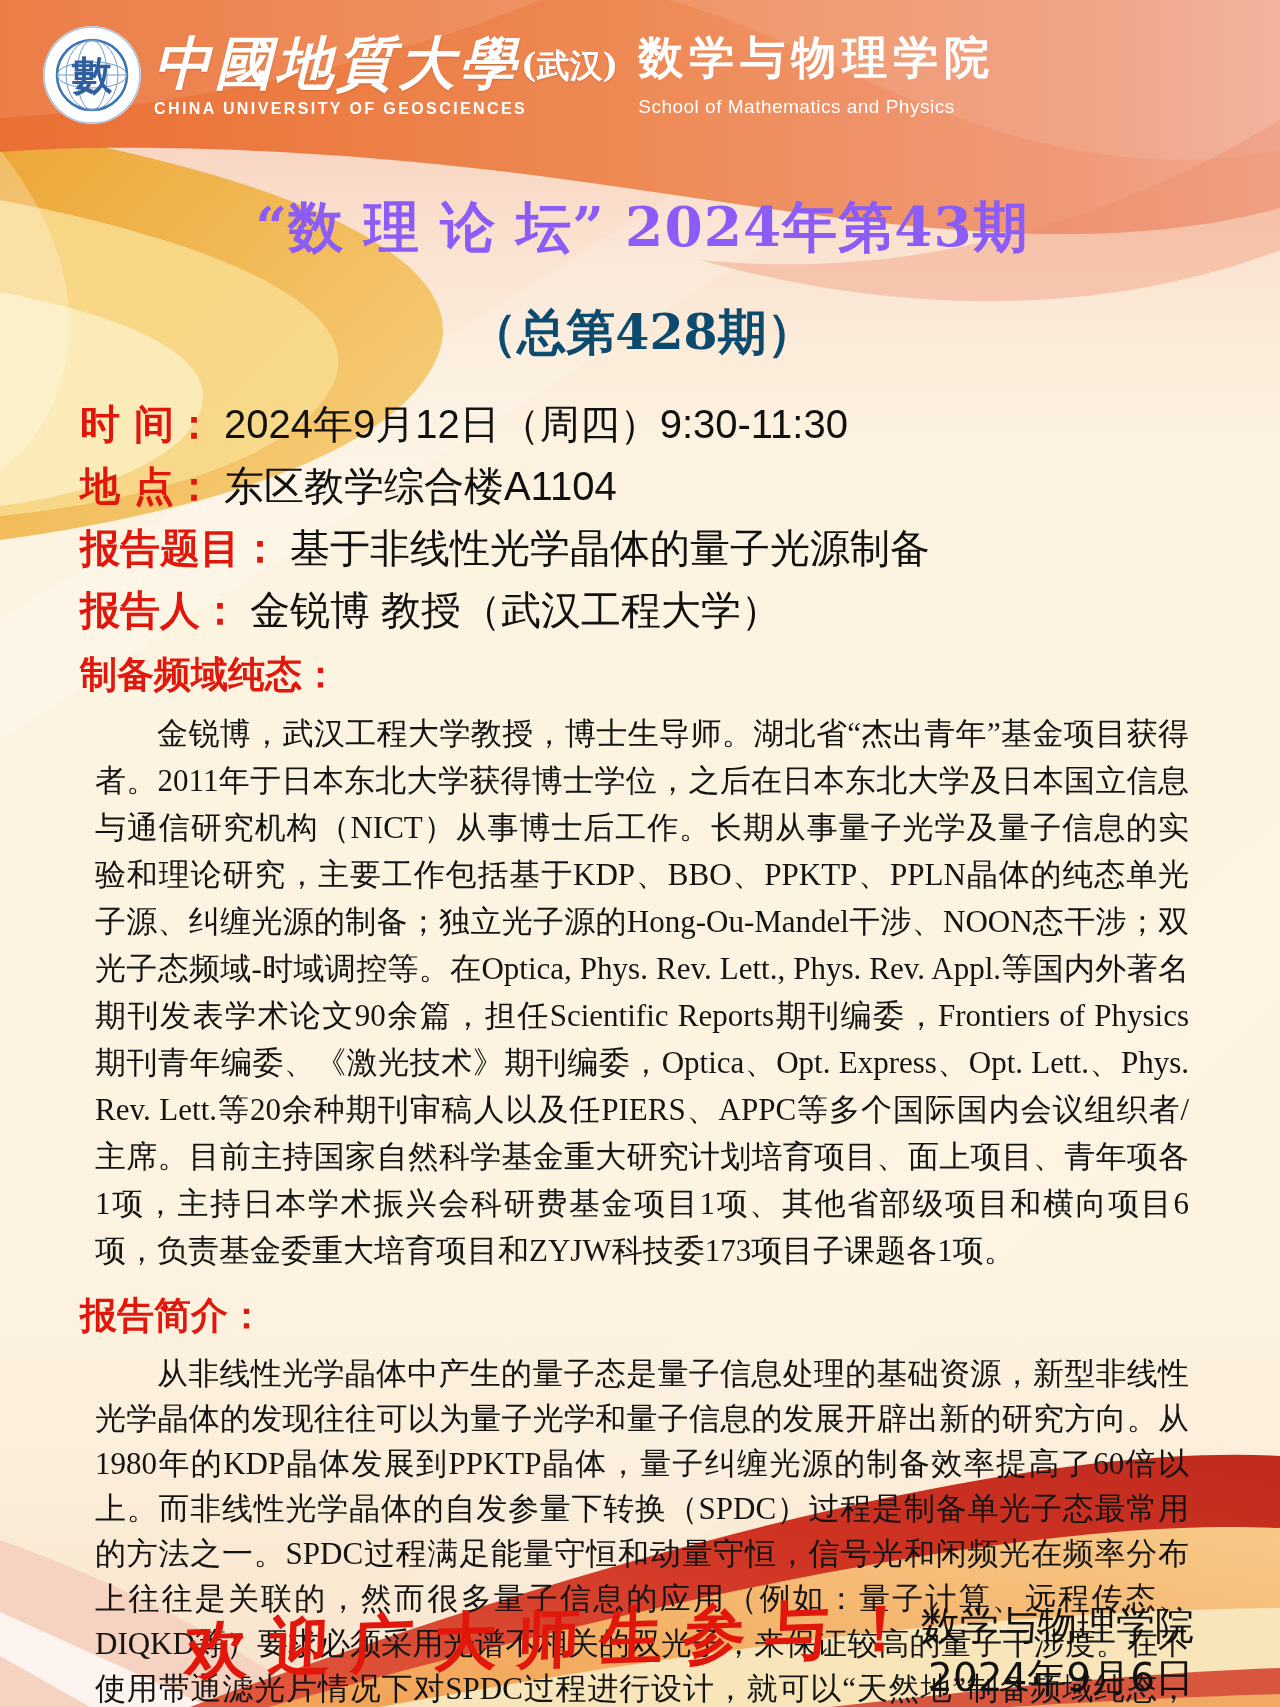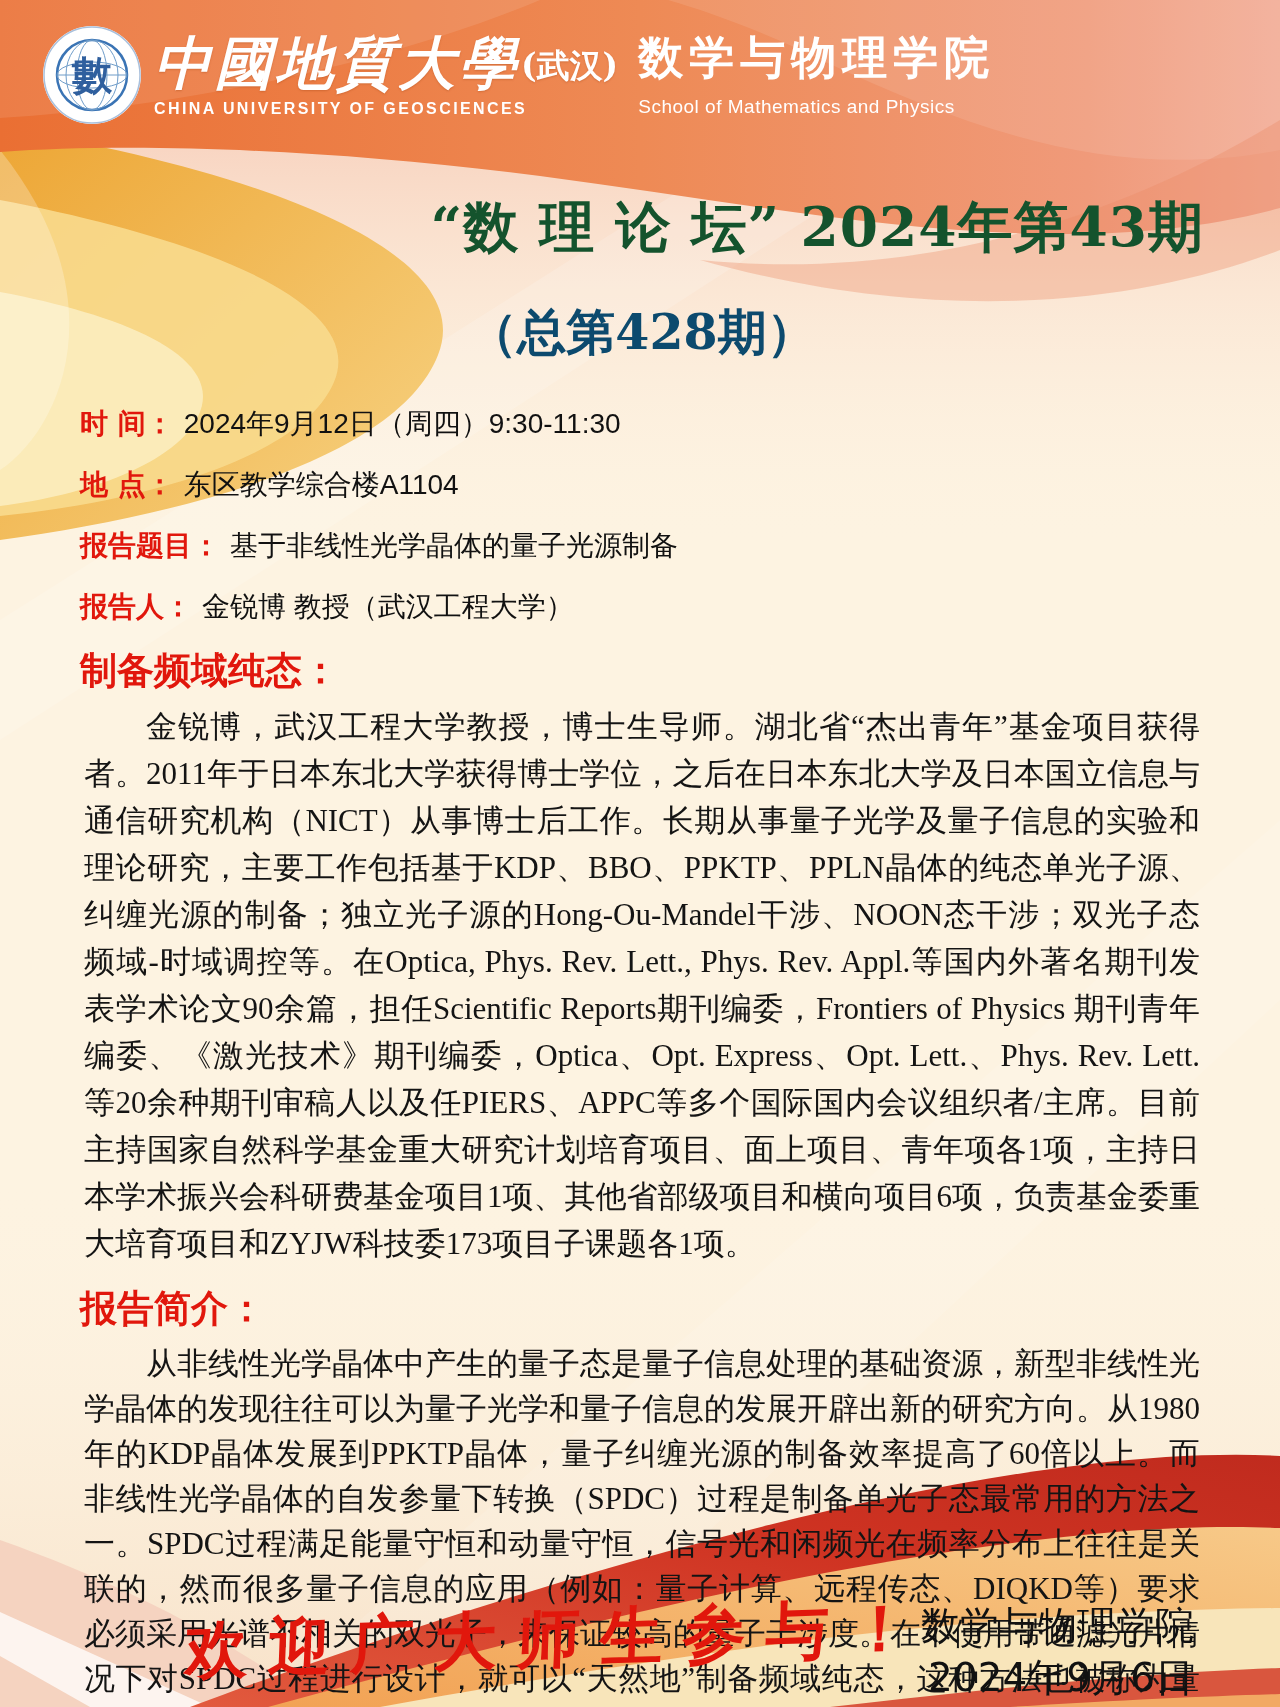--- a/index.html
+++ b/index.html
@@ -36,41 +36,41 @@
     font-family:"DejaVu Sans","Liberation Sans",sans-serif;
   }
   .school-en{
     font-size:19px;margin-top:12px;letter-spacing:.5px;
     font-family:"Liberation Sans","DejaVu Sans",sans-serif;
   }
 
   
   .content{position:absolute;top:196px;left:80px;right:76px;z-index:2;}
   .title-line1{
-    text-align:right;color:#14532d;font-weight:bold;
+    text-align:center;color:#8b5cf6;font-weight:bold;
     font-size:55px;letter-spacing:1px;line-height:62px;
     font-family:"DejaVu Serif","Liberation Serif",serif;
   }
   .title-line2{
     text-align:center;color:#0c4a6e;font-weight:bold;
     font-size:49px;line-height:56px;margin-top:46px;
     font-family:"DejaVu Serif","Liberation Serif",serif;
   }
   .info-block{margin-top:42px;}
-  .info-row{font-size:28px;line-height:44px;margin-bottom:17px;white-space:nowrap;}
+  .info-row{font-size:40px;line-height:44px;margin-bottom:17px;white-space:nowrap;}
   .info-label{color:#e1170c;font-weight:bold;font-family:"DejaVu Serif","Liberation Serif",serif;}
   .info-value{color:#111;font-family:"Liberation Sans","DejaVu Sans",sans-serif;margin-left:10px;}
   .section-heading{
     color:#e1170c;font-weight:bold;font-size:37px;line-height:42px;
     margin-top:20px;margin-bottom:12px;
     font-family:"DejaVu Serif","Liberation Serif",serif;
   }
   .paragraph{
     color:#141414;font-size:31px;line-height:47px;text-align:justify;
-    text-indent:2em;margin:4px;
+    text-indent:2em;margin:15px;
     font-family:"Liberation Serif","DejaVu Serif",serif;
   }
   .paragraph.abstract{line-height:45px;}
 
   
   .welcome{
     position:absolute;left:185px;top:1608px;z-index:3;
     color:#e1170c;font-weight:bold;font-size:63px;letter-spacing:20px;
     transform:rotate(-1.8deg) skewX(-4deg);transform-origin:left center;
     font-family:"DejaVu Serif","Liberation Serif",serif;white-space:nowrap;

